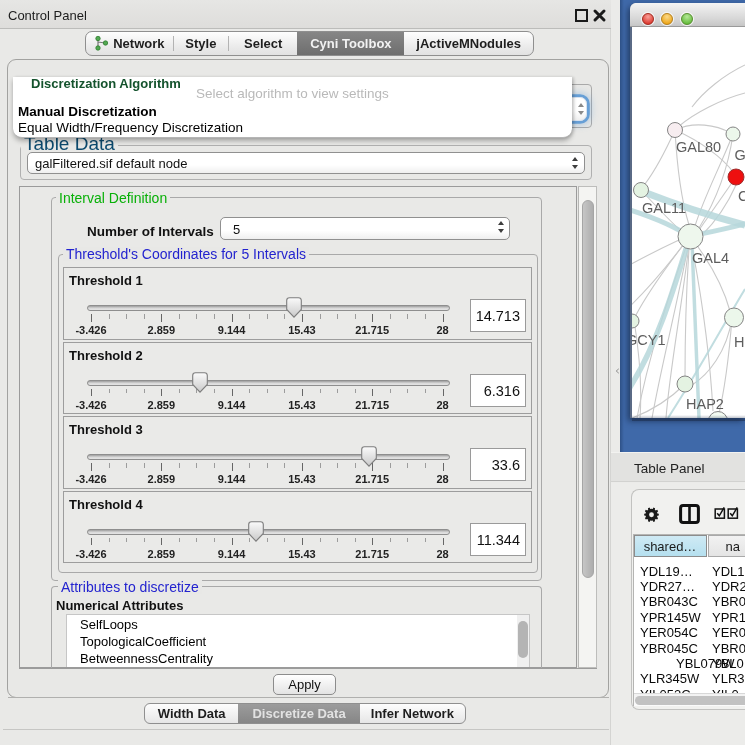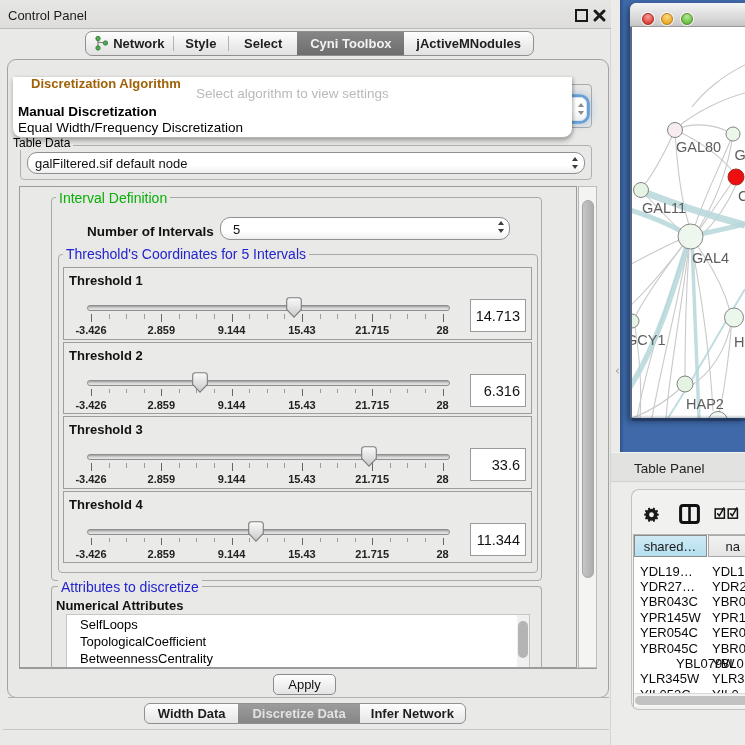--- a/index.html
+++ b/index.html
@@ -14,21 +14,21 @@
   border:1px solid #8f8f8f; border-radius:7px; overflow:hidden;
   background:linear-gradient(#fefefe,#e9e9e9 70%,#e2e2e2); display:flex; }
 .tab { height:100%; display:flex; align-items:center; justify-content:center;
   font-size:13px; font-weight:600; color:#1e1e1e; position:relative; }
 .tabsep { width:1px; height:15px; background:#b3b3b3; margin-top:4px; }
 .tabsel { background:linear-gradient(#868686,#6e6e6e); color:#f2f2f2; font-weight:600; }
 #innerpanel { position:absolute; left:7px; top:59px; width:601.5px; height:639px;
   border:1.5px solid #a2a2a0; border-radius:9px; background:#e8e8e6; }
 .groupbox { position:absolute; border:1px solid #a9a9a9; border-radius:4px; }
 .glbl { position:absolute; font-size:14px; background:#e8e8e6; padding:0 3px; line-height:14px; }
-.combo { position:absolute; background:linear-gradient(#ffffff 60%,#efefef); border:1px solid #909090; border-radius:10px; }
+.combo { position:absolute; background:linear-gradient(#ffffff 60%,#efefef); border:1px solid #909090; border-radius:5px; }
 .combo .ct { position:absolute; left:7px; top:3px; font-size:13px; color:#111; }
 .stepper { position:absolute; width:6px; height:12px; }
 .stepper:before { content:""; position:absolute; left:0; top:0; border-left:3px solid transparent;
   border-right:3px solid transparent; border-bottom:4.5px solid #3d3d3d; }
 .stepper:after { content:""; position:absolute; left:0; bottom:0; border-left:3px solid transparent;
   border-right:3px solid transparent; border-top:4.5px solid #3d3d3d; }
 .grayst:before { border-bottom-color:#8a8a8a; }
 .grayst:after { border-top-color:#8a8a8a; }
 #viewport { position:absolute; left:19px; top:186px; width:558px; height:482px;
   border:1px solid #9b9b9b; background:#e9e9e7; }
@@ -114,27 +114,27 @@
   <div class="tab" style="width:132px">jActiveMNodules</div>
 </div>
 <div id="innerpanel"></div>
 
 <div class="groupbox" style="left:20px;top:84px;width:572px;height:44px"></div>
 <div class="combo" style="left:28px;top:97px;width:559px;height:24px;border-radius:7px;
   box-shadow:0 0 0 2.8px rgba(98,156,213,0.95), 0 0 7px 4px rgba(98,156,213,0.4); border:1px solid #d6e2f0;"></div>
 <div class="stepper grayst" style="left:578px;top:103px"></div>
 
 <div id="overlay"></div>
-<div class="txt" style="left:31px;top:76px;font-size:13px;font-weight:bold;color:#a16207;z-index:6">Discretization Algorithm</div>
+<div class="txt" style="left:31px;top:76px;font-size:13px;font-weight:bold;color:#14532d;z-index:6">Discretization Algorithm</div>
 <div class="txt" style="left:196px;top:86px;font-size:13.5px;color:#b9b9b9;z-index:6">Select algorithm to view settings</div>
 <div class="txt" style="left:18px;top:104px;font-size:13.5px;font-weight:bold;color:#000;z-index:6">Manual Discretization</div>
 <div class="txt" style="left:18px;top:119.5px;font-size:13.5px;color:#000;z-index:6">Equal Width/Frequency Discretization</div>
 
 <div class="groupbox" style="left:20px;top:145px;width:572px;height:35px;border-color:#b0b0b0"></div>
-<div class="glbl" style="left:10px;top:136.5px;color:#000000;font-size:12px;line-height:13.5px">Table Data</div>
+<div class="glbl" style="left:21px;top:136.5px;color:#0c4a6e;font-size:19px;line-height:13.5px">Table Data</div>
 <div class="combo" style="left:27px;top:152px;width:558px;height:22px">
   <div class="ct">galFiltered.sif default node</div>
   </div>
 <div class="stepper" style="left:572px;top:157px"></div>
 
 <div id="viewport"></div>
 <div id="vscroll"></div>
 <div id="vthumb"></div>
 
 <div class="groupbox" style="left:51px;top:197px;width:490.5px;height:384px"></div>

